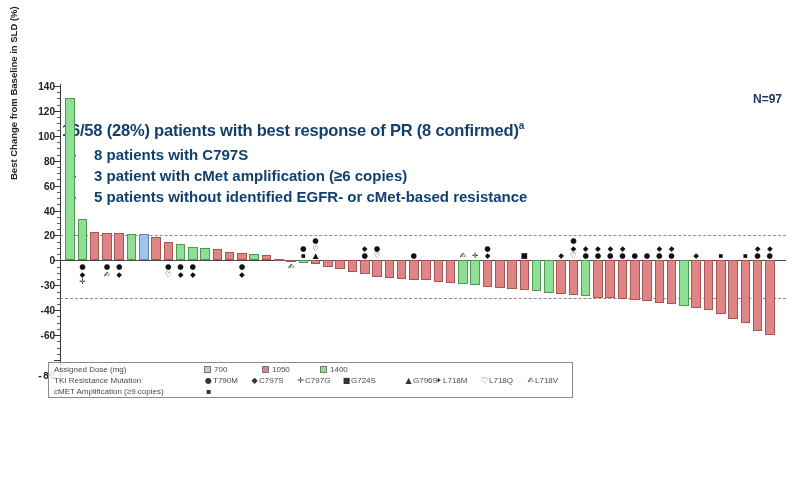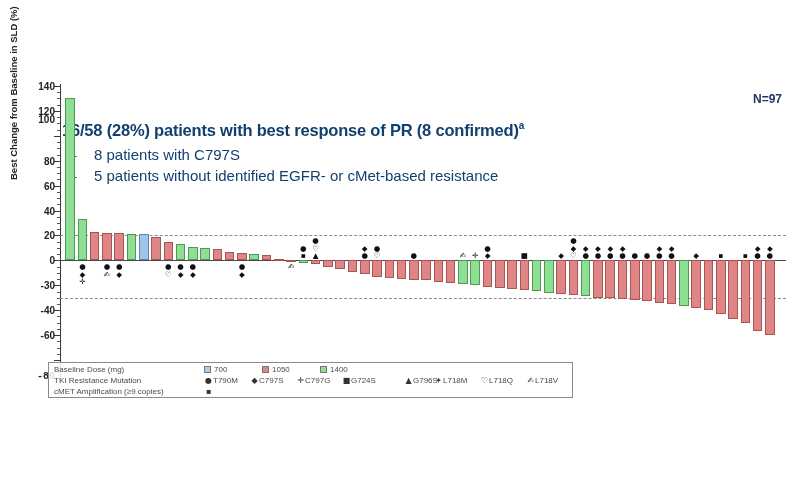--- a/index.html
+++ b/index.html
@@ -39,21 +39,21 @@
     color:#1f3864;
   }
 
   
   .callout { position:absolute; left:62px; top:120px; width:700px; color:#11406f; }
   .callout .head {
     font-size:16.5px; font-weight:bold; letter-spacing:-0.2px;
     color:#11406f; white-space:nowrap;
   }
   .callout .head sup { font-size:10px; vertical-align:super; }
-  .callout ul { list-style:none; margin:6px 0 8px 0; padding:0; }
+  .callout ul { list-style:none; margin:6px 0 8px 0; padding:0;font-weight:bold; }
   .callout li {
     font-size:15px; color:#11406f;
     margin:0 0 4px 0; padding-left:32px;
     position:relative; white-space:nowrap;
   }
   .callout li .dash {
     position:absolute; left:6px; top:0; font-size:15px; color:#11406f;
   }
 
   
@@ -137,35 +137,35 @@
 <div id="stage">
 
   <div class="n-total">N=97</div>
 
   <div class="callout">
     <div class="head">
       <span>16/58 (28%) patients with best response of PR (8 confirmed)</span><sup>a</sup>
     </div>
     <ul id="callout-bullets">
         <li><span class="dash">–</span><span>8 patients with C797S</span></li>
-        <li><span class="dash">–</span></li>
+        <li><span class="dash">–</span><span>3 patient with cMet amplification (≥6 copies)</span></li>
         <li><span class="dash">–</span><span>5 patients without identified EGFR- or cMet-based resistance</span></li>
       </ul>
   </div>
 
   <div id="plot">
     <div id="plot-frame"></div>
     <div class="axis-label">Best Change from Baseline in SLD (%)</div>
     <div id="ticks-layer">
         <div class="ytick-major" style="top: 2px;"></div>
         <div class="ytick" style="top: 2px;">140</div>
         <div class="ytick-major" style="top: 26.9091px;"></div>
         <div class="ytick" style="top: 26.9091px;">120</div>
         <div class="ytick-major" style="top: 51.8182px;"></div>
-        <div class="ytick" style="top: 35px;">100</div>
+        <div class="ytick" style="top: 52px;">100</div>
         <div class="ytick-major" style="top: 76.7273px;"></div>
         <div class="ytick" style="top: 76.7273px;">80</div>
         <div class="ytick-major" style="top: 101.636px;"></div>
         <div class="ytick" style="top: 101.636px;">60</div>
         <div class="ytick-major" style="top: 126.545px;"></div>
         <div class="ytick" style="top: 126.545px;">40</div>
         <div class="ytick-major" style="top: 151.455px;"></div>
         <div class="ytick" style="top: 151.455px;">20</div>
         <div class="ytick-major" style="top: 176.364px;"></div>
         <div class="ytick" style="top: 176.364px;">0</div>
@@ -331,21 +331,21 @@
         <div class="mk" style="left: 685.31px; top: 168.364px;">▪</div>
         <div class="mk" style="left: 697.586px; top: 168.364px;">●</div>
         <div class="mk" style="left: 697.586px; top: 160.864px;">◆</div>
         <div class="mk" style="left: 709.862px; top: 168.364px;">●</div>
         <div class="mk" style="left: 709.862px; top: 160.864px;">◆</div>
       </div>
   </div>
 
   <div id="legend">
       <div class="lg-row">
-        <span class="lg-name">Baseline Dose (mg)</span>
+        <span class="lg-name">Assigned Dose (mg)</span>
         <span class="lg-item" style="left: 150px;"><span class="sw c700"></span><span>700</span></span>
         <span class="lg-item" style="left: 208px;"><span class="sw c1050"></span><span>1050</span></span>
         <span class="lg-item" style="left: 266px;"><span class="sw c1400"></span><span>1400</span></span>
       </div>
       <div class="lg-row">
         <span class="lg-name">TKI Resistance Mutation</span>
         <span class="lg-item" style="left: 150px;"><span class="glyph">●</span><span>T790M</span></span>
         <span class="lg-item" style="left: 196px;"><span class="glyph">◆</span><span>C797S</span></span>
         <span class="lg-item" style="left: 242px;"><span class="glyph">✛</span><span>C797G</span></span>
         <span class="lg-item" style="left: 288px;"><span class="glyph">■</span><span>G724S</span></span>

